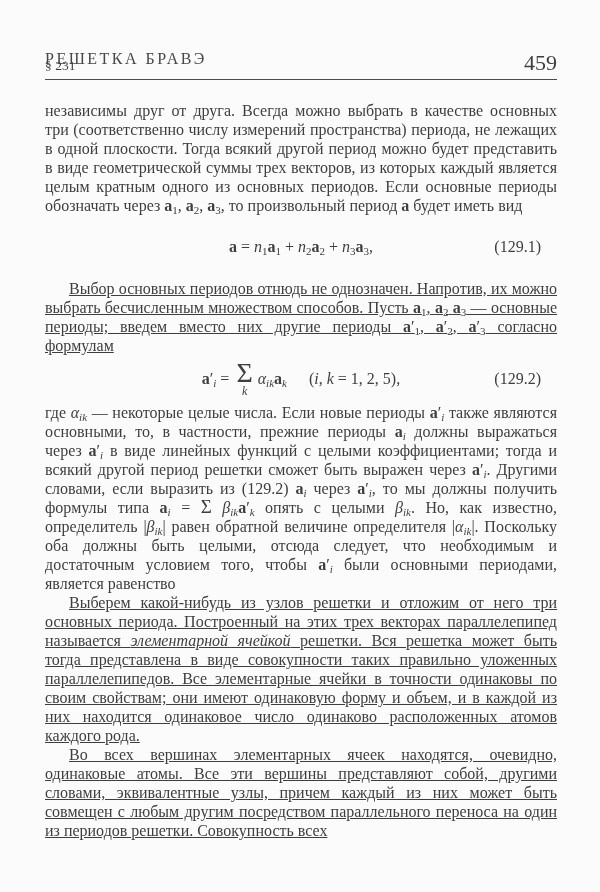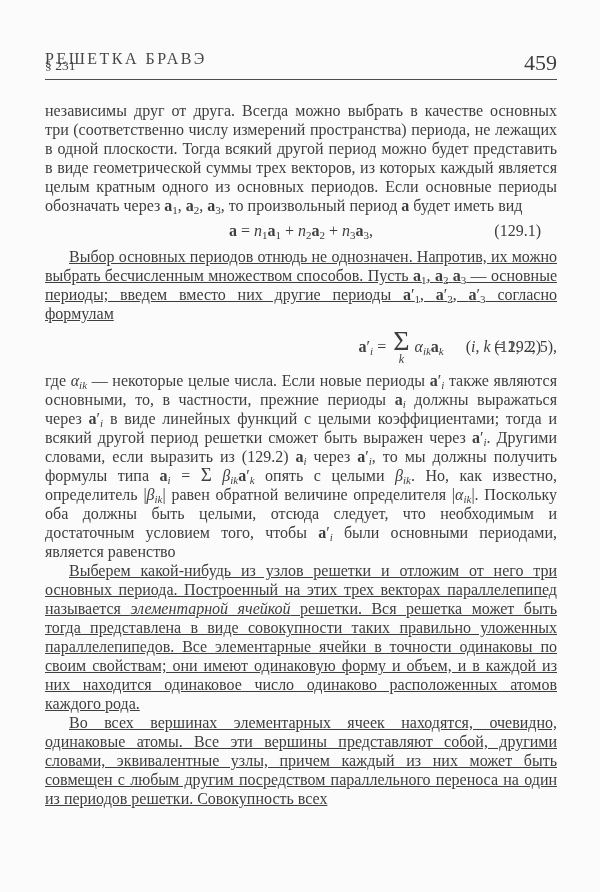--- a/index.html
+++ b/index.html
@@ -45,27 +45,27 @@
   .it  { font-style: italic; }
   .vec { font-weight: bold; }
   sub  { font-size: 11px; line-height: 0; vertical-align: -3px; }
   sub.it { font-style: italic; }
   .sum-inline { font-size: 19px; line-height: 0; }
 
   .eq {
     position: relative;
     text-align: center;
     font-size: 16px;
-    margin: 7px 0;
+    margin: 23px 0;
   }
   .eq-num {
     position: absolute; right: 16px; top: 50%;
     transform: translateY(-50%);
   }
-  .eq-display { margin: 5px 0 6px 0; text-align: right; }
+  .eq-display { margin: 5px 0 6px 0; }
   .eq-display .eq-body {
     display: inline-flex;
     align-items: center;
     vertical-align: middle;
   }
   .eq-lhs { margin-right: 7px; }
   .eq-rhs { margin-left: 5px; }
   .sum { display: inline-flex; flex-direction: column; align-items: center; }
   .sigma { font-size: 28px; line-height: 26px; }
   .limit { font-size: 12px; line-height: 11px; }

